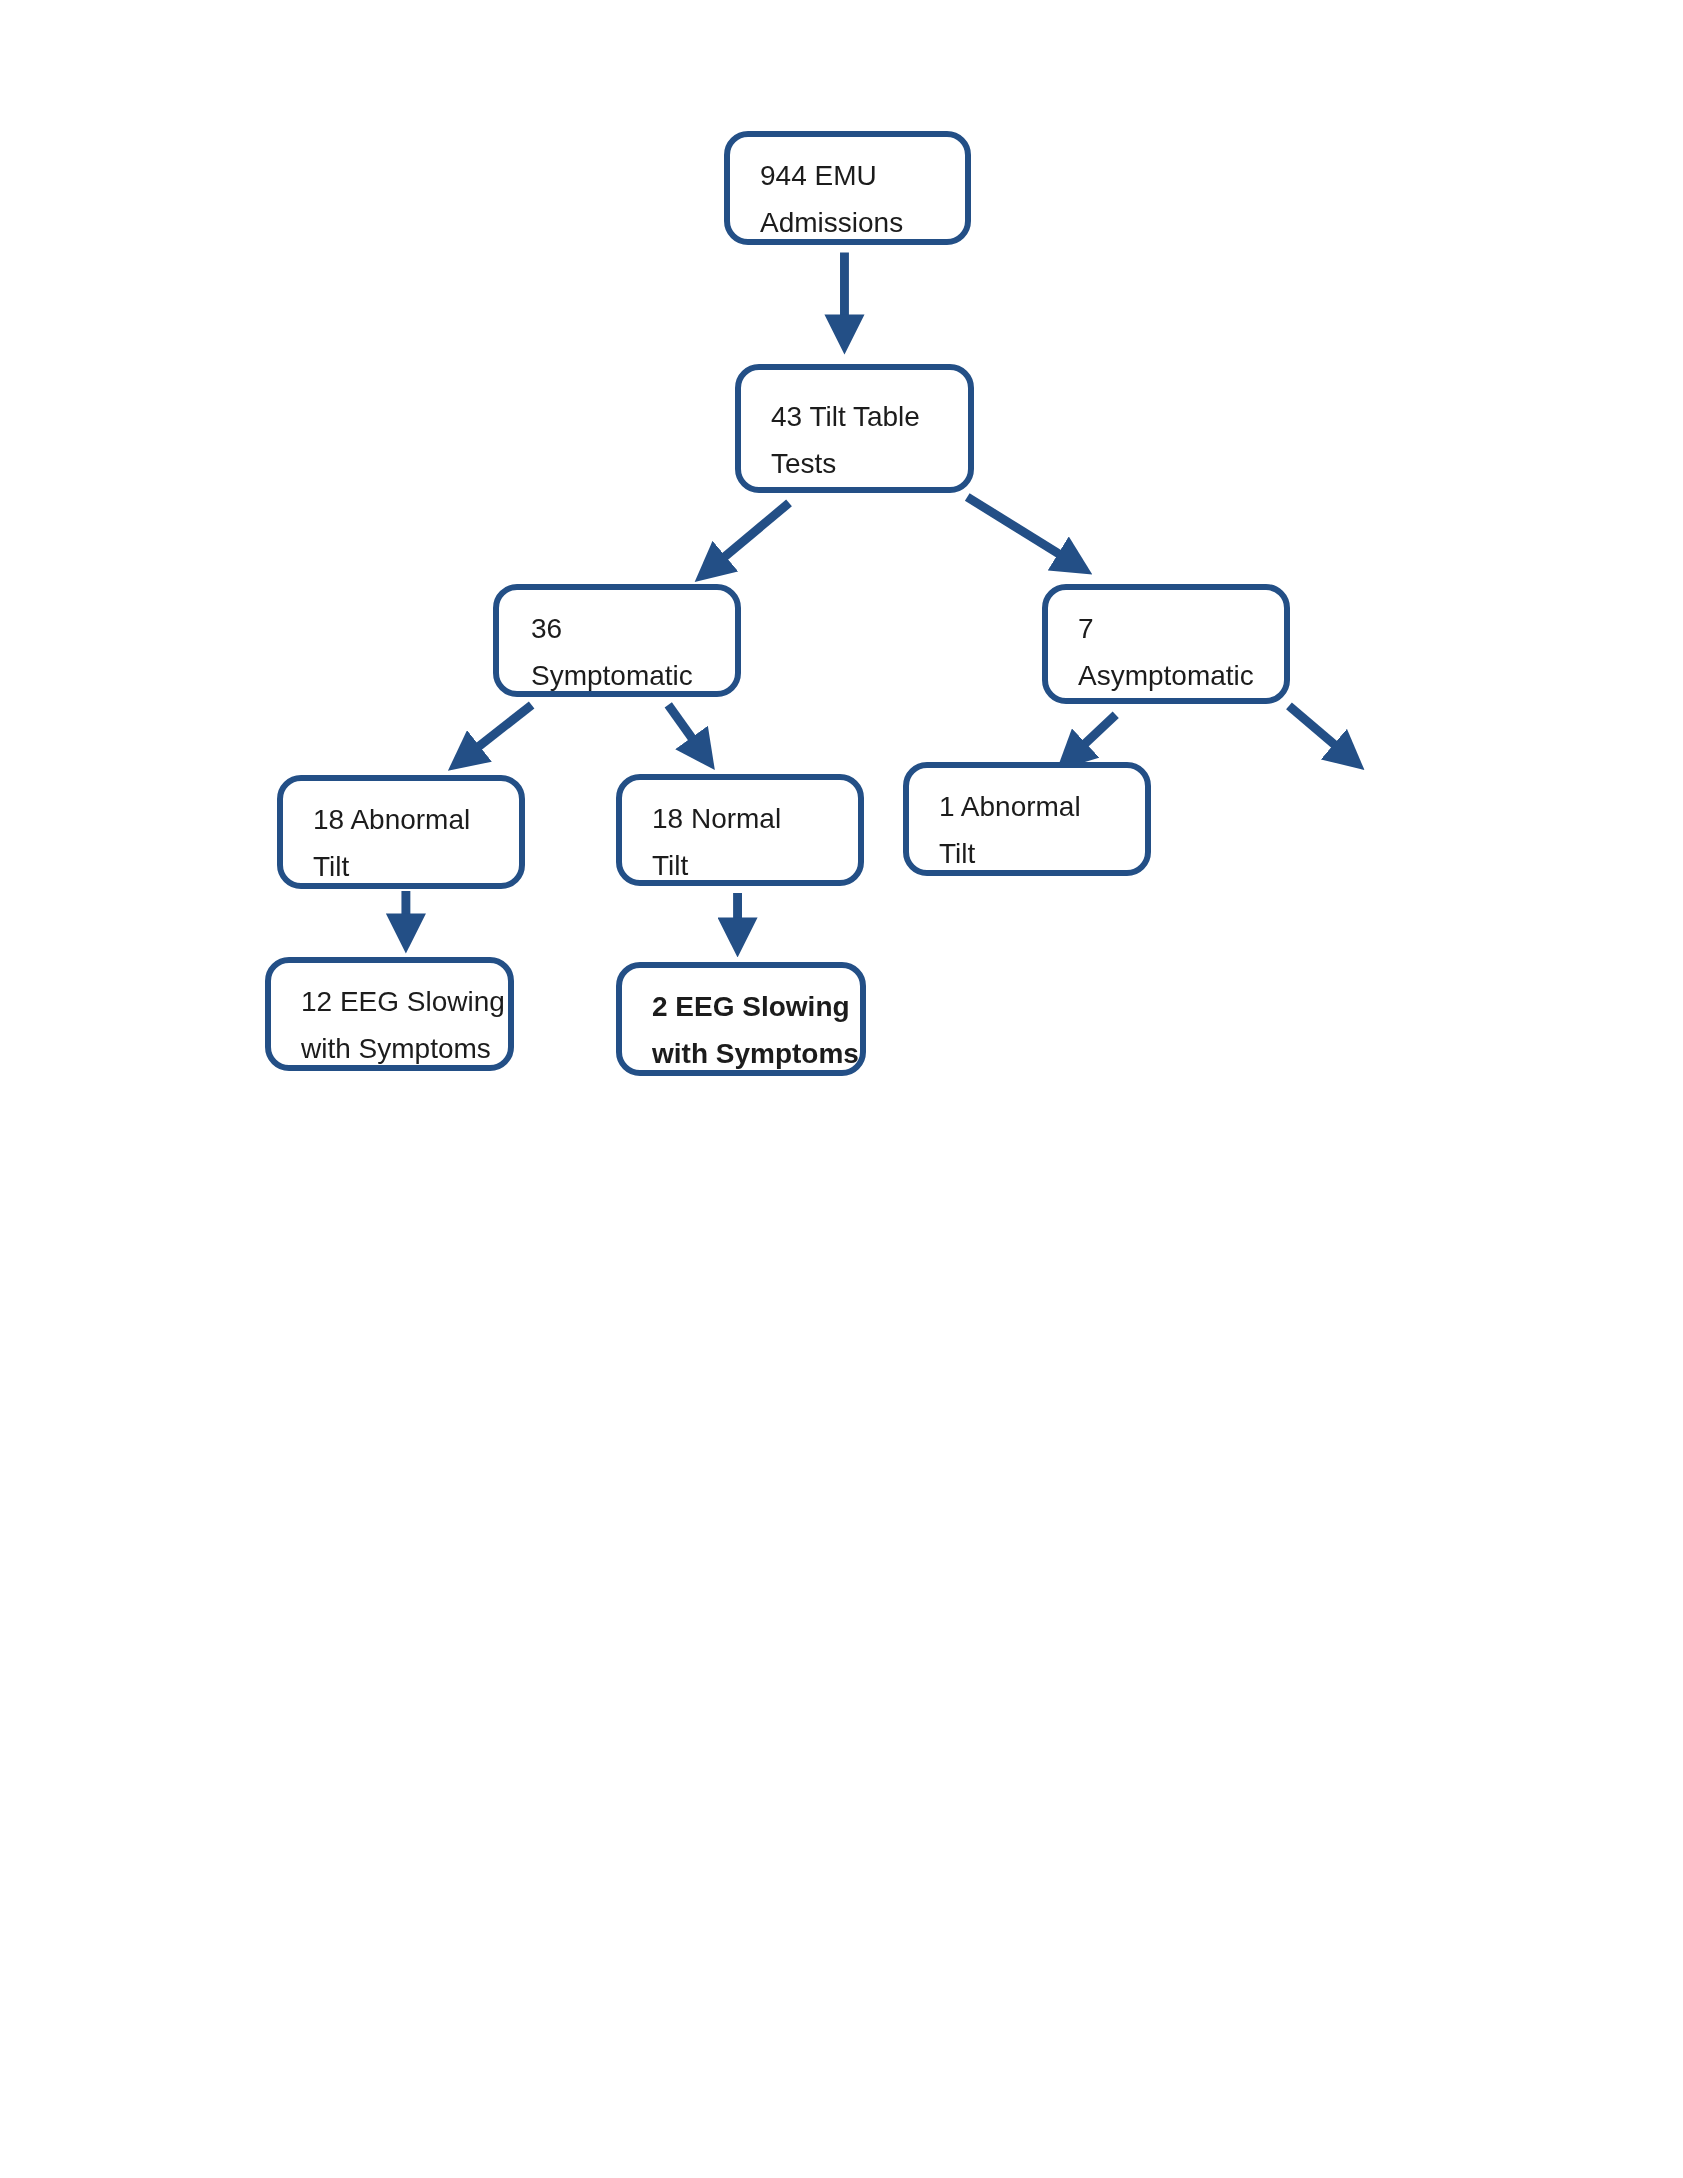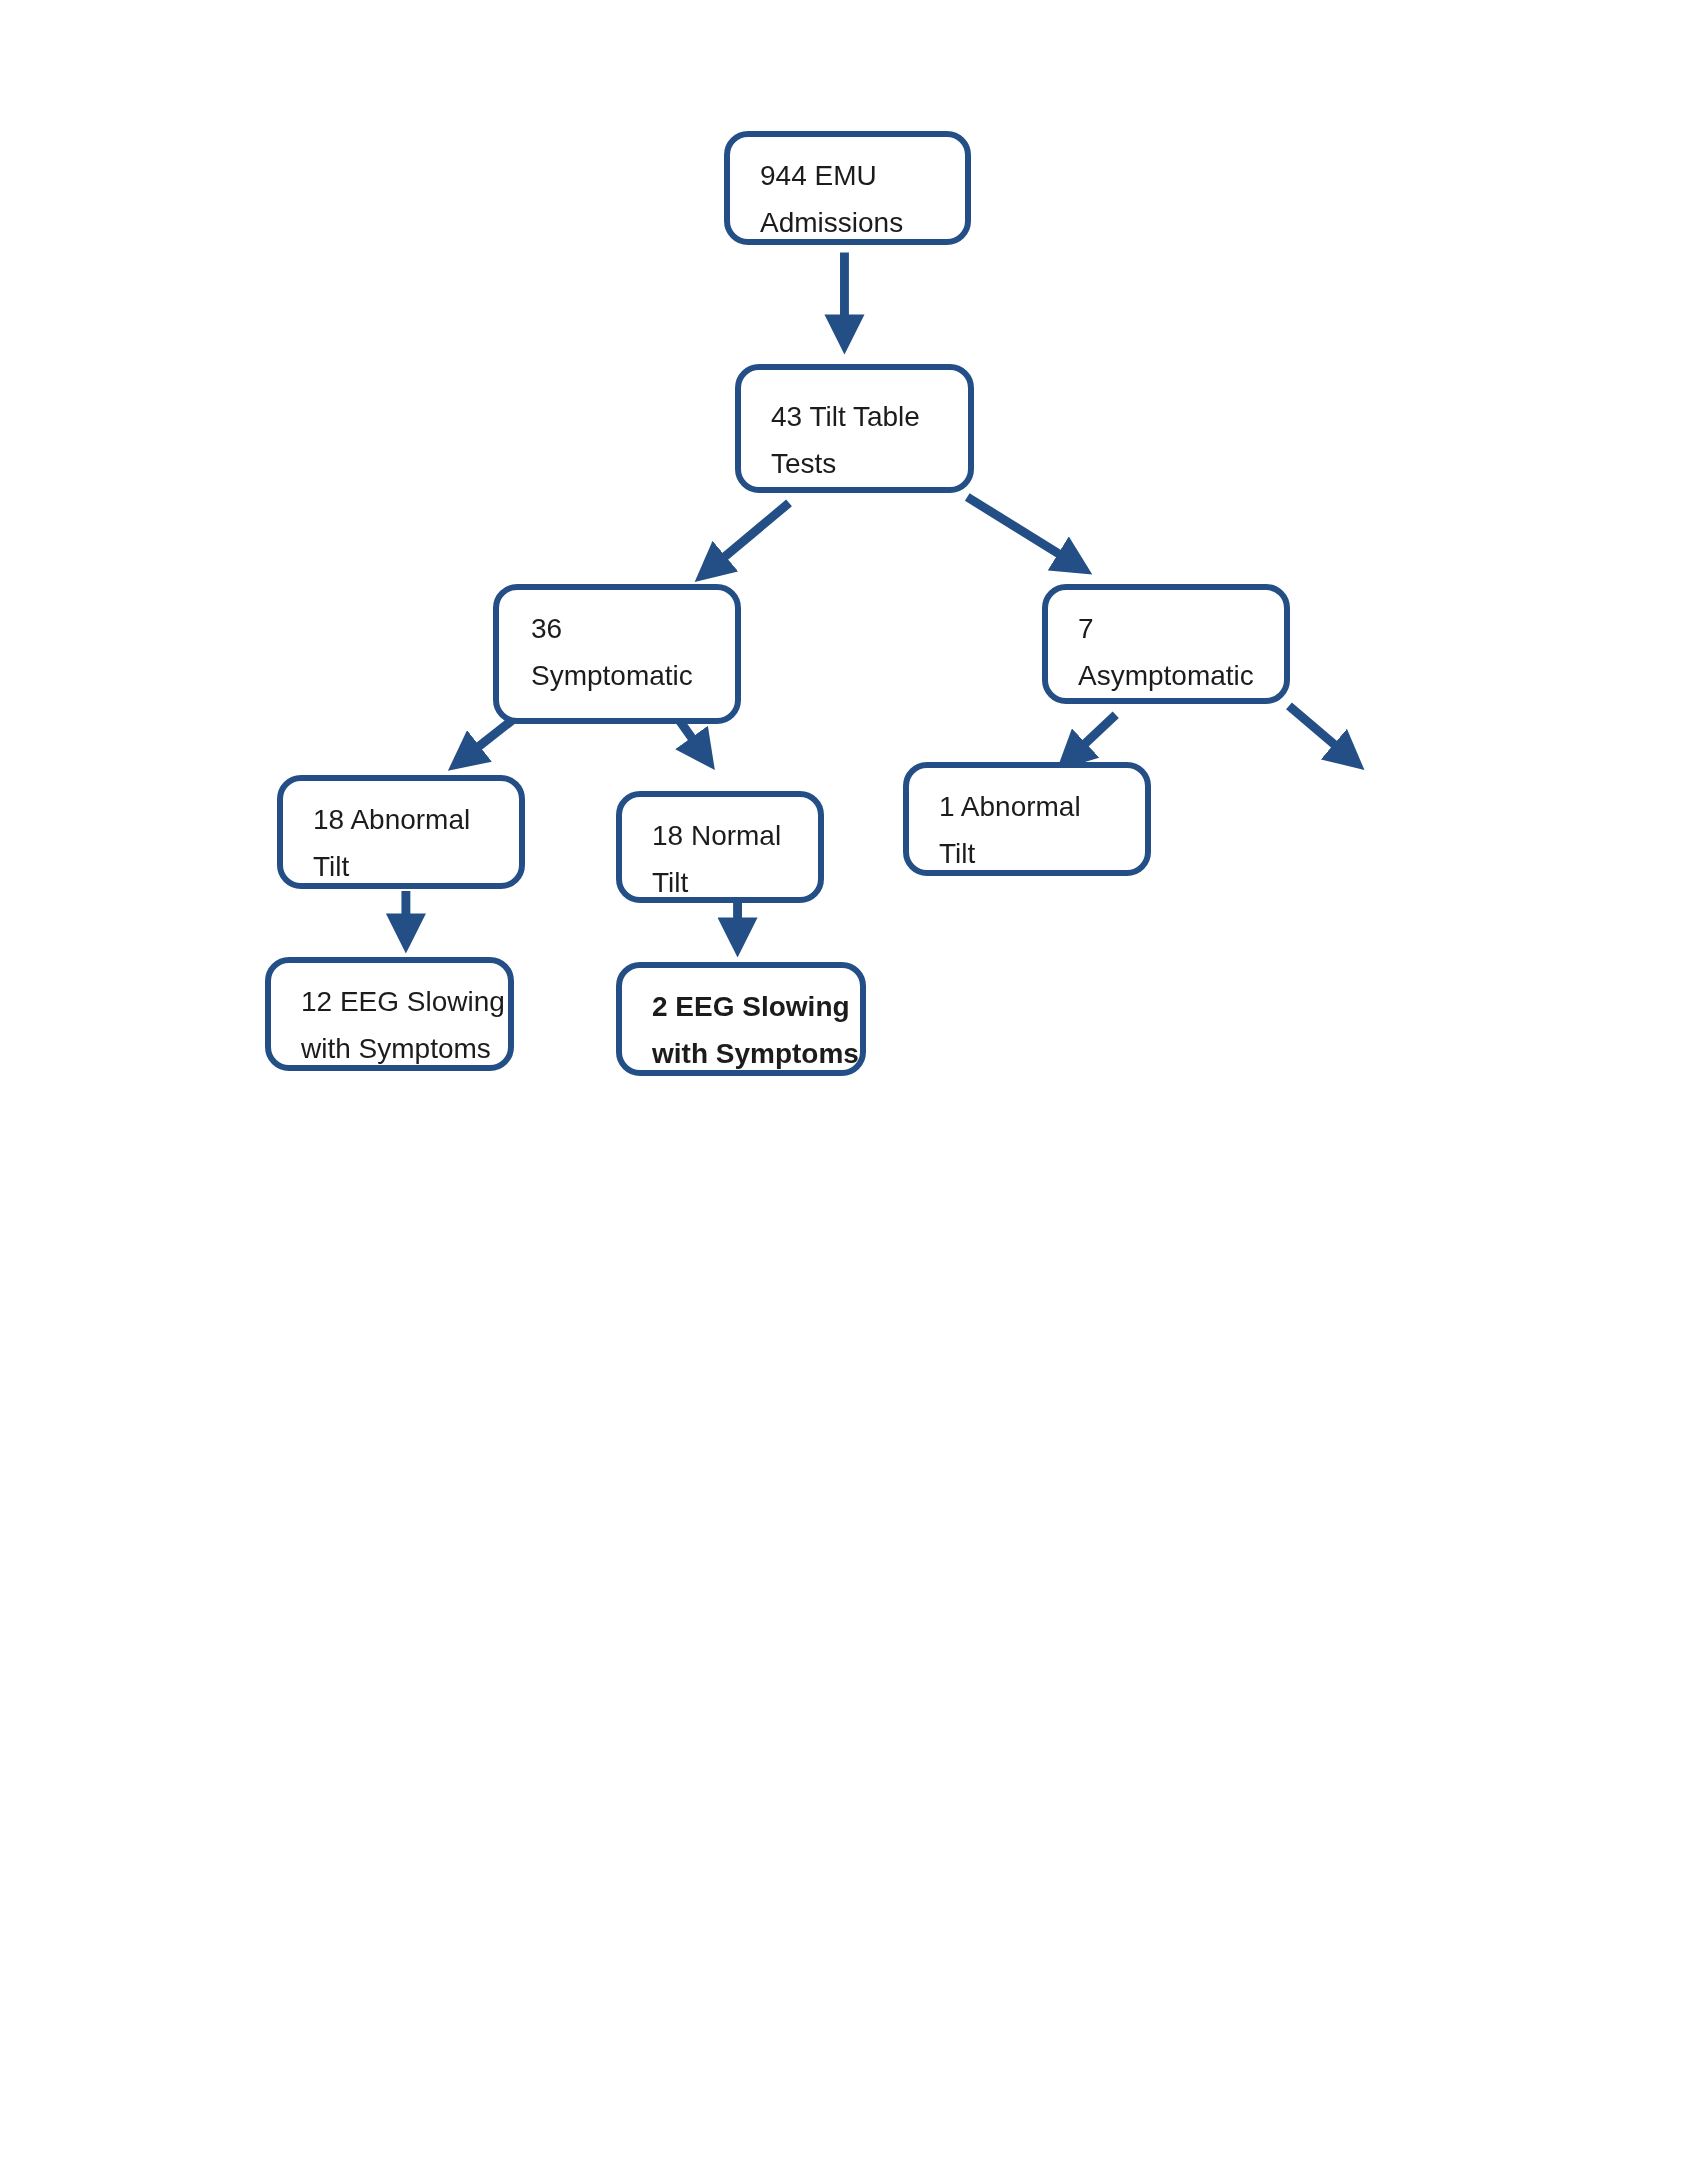--- a/index.html
+++ b/index.html
@@ -42,24 +42,24 @@
     display:flex;
     align-items:center;
     padding-top:0;
   }
   .node .line{
     white-space:nowrap;
   }
   
   #n-emu       {left:724px;  top:131px; width:247px; height:114px;}
   #n-tilt      {left:735px;  top:364px; width:239px; height:129px; padding-top:23px;}
-  #n-sym       {left:493px;  top:584px; width:248px; height:140px;padding-left:32px;}
+  #n-sym       {left:493px;  top:584px; width:248px; height:113px;padding-left:32px;}
   #n-asym      {left:1042px; top:584px; width:248px; height:120px;}
   #n-abn-sym   {left:277px;  top:775px; width:248px; height:114px;}
-  #n-nrm-sym   {left:616px;  top:791px; width:208px; height:112px;}
+  #n-nrm-sym   {left:616px;  top:774px; width:248px; height:112px;}
   #n-abn-asym  {left:903px;  top:762px; width:248px; height:114px;}
   #n-nrm-asym  {left:1312px; top:775px; width:249px; height:113px;}
   #n-eeg-abn   {left:265px;  top:957px; width:249px; height:114px;}
   #n-eeg-nrm   {left:616px;  top:962px; width:250px; height:114px;font-weight:bold;}
 </style>
 </head>
 <body>
 
 <div id="page">
 

